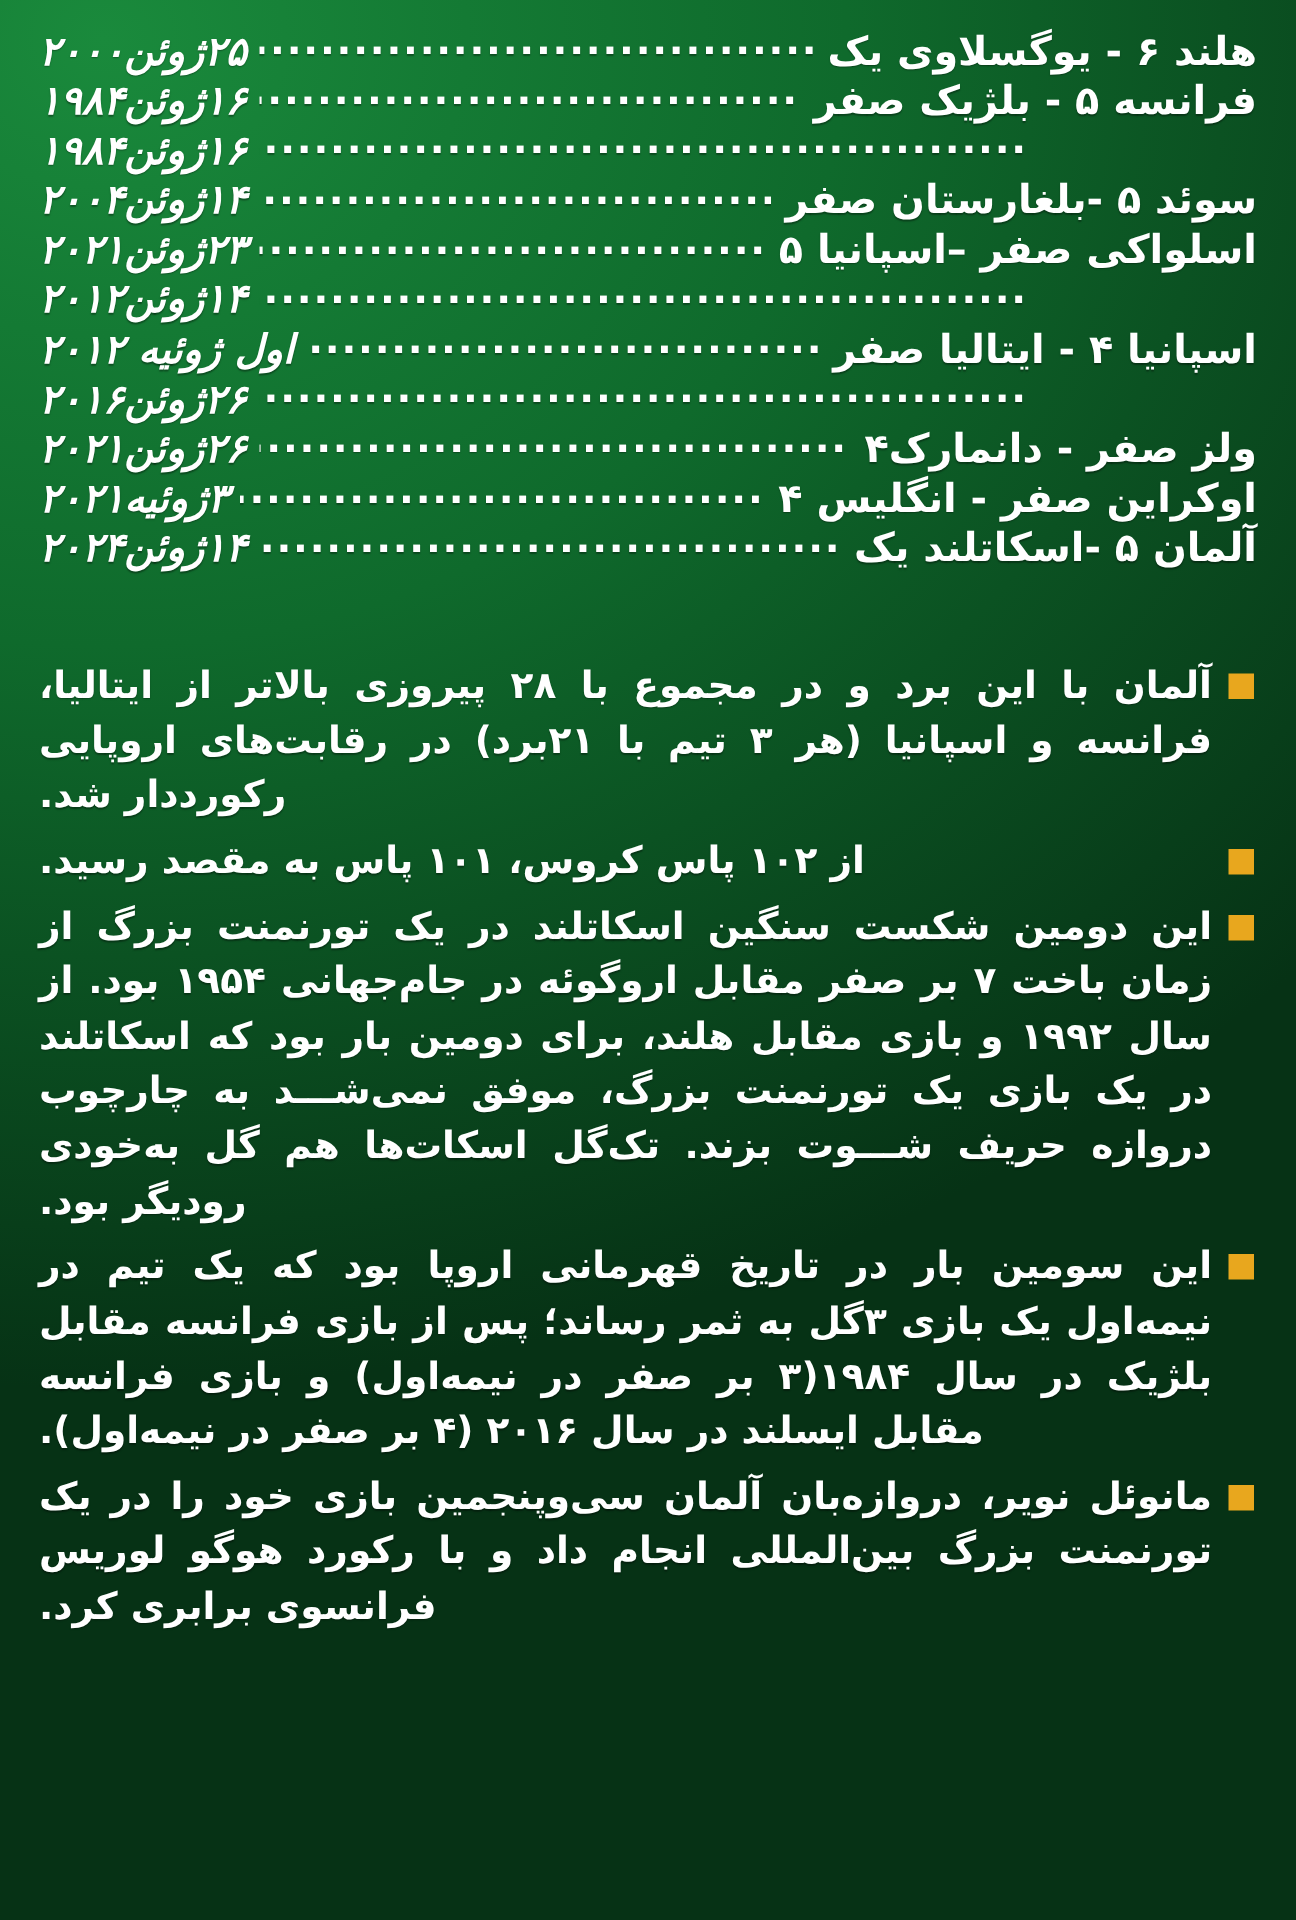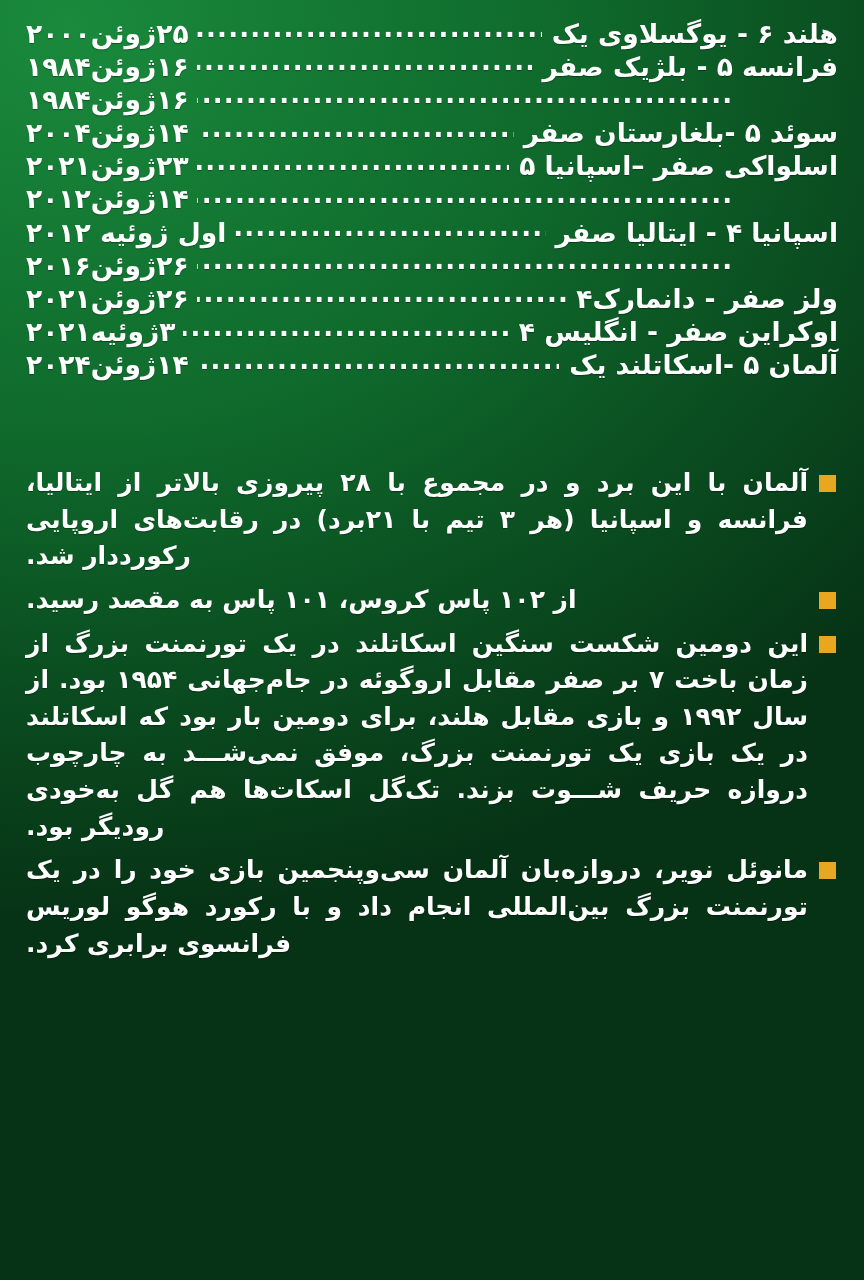--- a/index.html
+++ b/index.html
@@ -74,25 +74,26 @@
     letter-spacing:1.2px;
     color:#ffffff;
     overflow:hidden;
     white-space:nowrap;
     direction:ltr;
   }
 
   .date {
     flex:0 0 auto;
     padding-right:4px;
+    font-style:italic;
   }
 
   
   .notes {
-    margin-top:84px;
+    margin-top:58px;
   }
 
   .note {
     position:relative;
     display:block;
     font-size:25px;
     font-weight:700;
     line-height:1.465;
     text-align:justify;
     text-align-last:left;
@@ -169,16 +170,17 @@
         <span class="match">آلمان ۵ -اسکاتلند یک</span>
         <span class="leader"></span>
         <span class="date">۱۴ژوئن۲۰۲۴</span>
       </li>
     </ul>
 
   <div class="notes">
       <p class="note"><span class="bullet"></span><span>آلمان با این برد و در مجموع با ۲۸ پیروزی بالاتر از ایتالیا، فرانسه و اسپانیا (هر ۳ تیم با ۲۱برد) در رقابت‌های اروپایی رکورددار شد.</span></p>
       <p class="note"><span class="bullet"></span><span>از ۱۰۲ پاس کروس، ۱۰۱ پاس به مقصد رسید.</span></p>
       <p class="note"><span class="bullet"></span><span>این دومین شکست سنگین اسکاتلند در یک تورنمنت بزرگ از زمان باخت ۷ بر صفر مقابل اروگوئه در جام‌جهانی ۱۹۵۴ بود. از سال ۱۹۹۲ و بازی مقابل هلند، برای دومین بار بود که اسکاتلند در یک بازی یک تورنمنت بزرگ، موفق نمی‌شـــد به چارچوب دروازه حریف شـــوت بزند. تک‌گل اسکات‌ها هم گل به‌خودی رودیگر بود.</span></p>
+      <p class="note"><span class="bullet"></span><span>این سومین بار در تاریخ قهرمانی اروپا بود که یک تیم در نیمه‌اول یک بازی ۳گل به ثمر رساند؛ پس از بازی فرانسه مقابل بلژیک در سال ۱۹۸۴(۳ بر صفر در نیمه‌اول) و بازی فرانسه مقابل ایسلند در سال ۲۰۱۶ (۴ بر صفر در نیمه‌اول).</span></p>
       <p class="note"><span class="bullet"></span><span>مانوئل نویر، دروازه‌بان آلمان سی‌وپنجمین بازی خود را در یک تورنمنت بزرگ بین‌المللی انجام داد و با رکورد هوگو لوریس فرانسوی برابری کرد.</span></p>
     </div>
 
 </div>
 
 </body></html>

